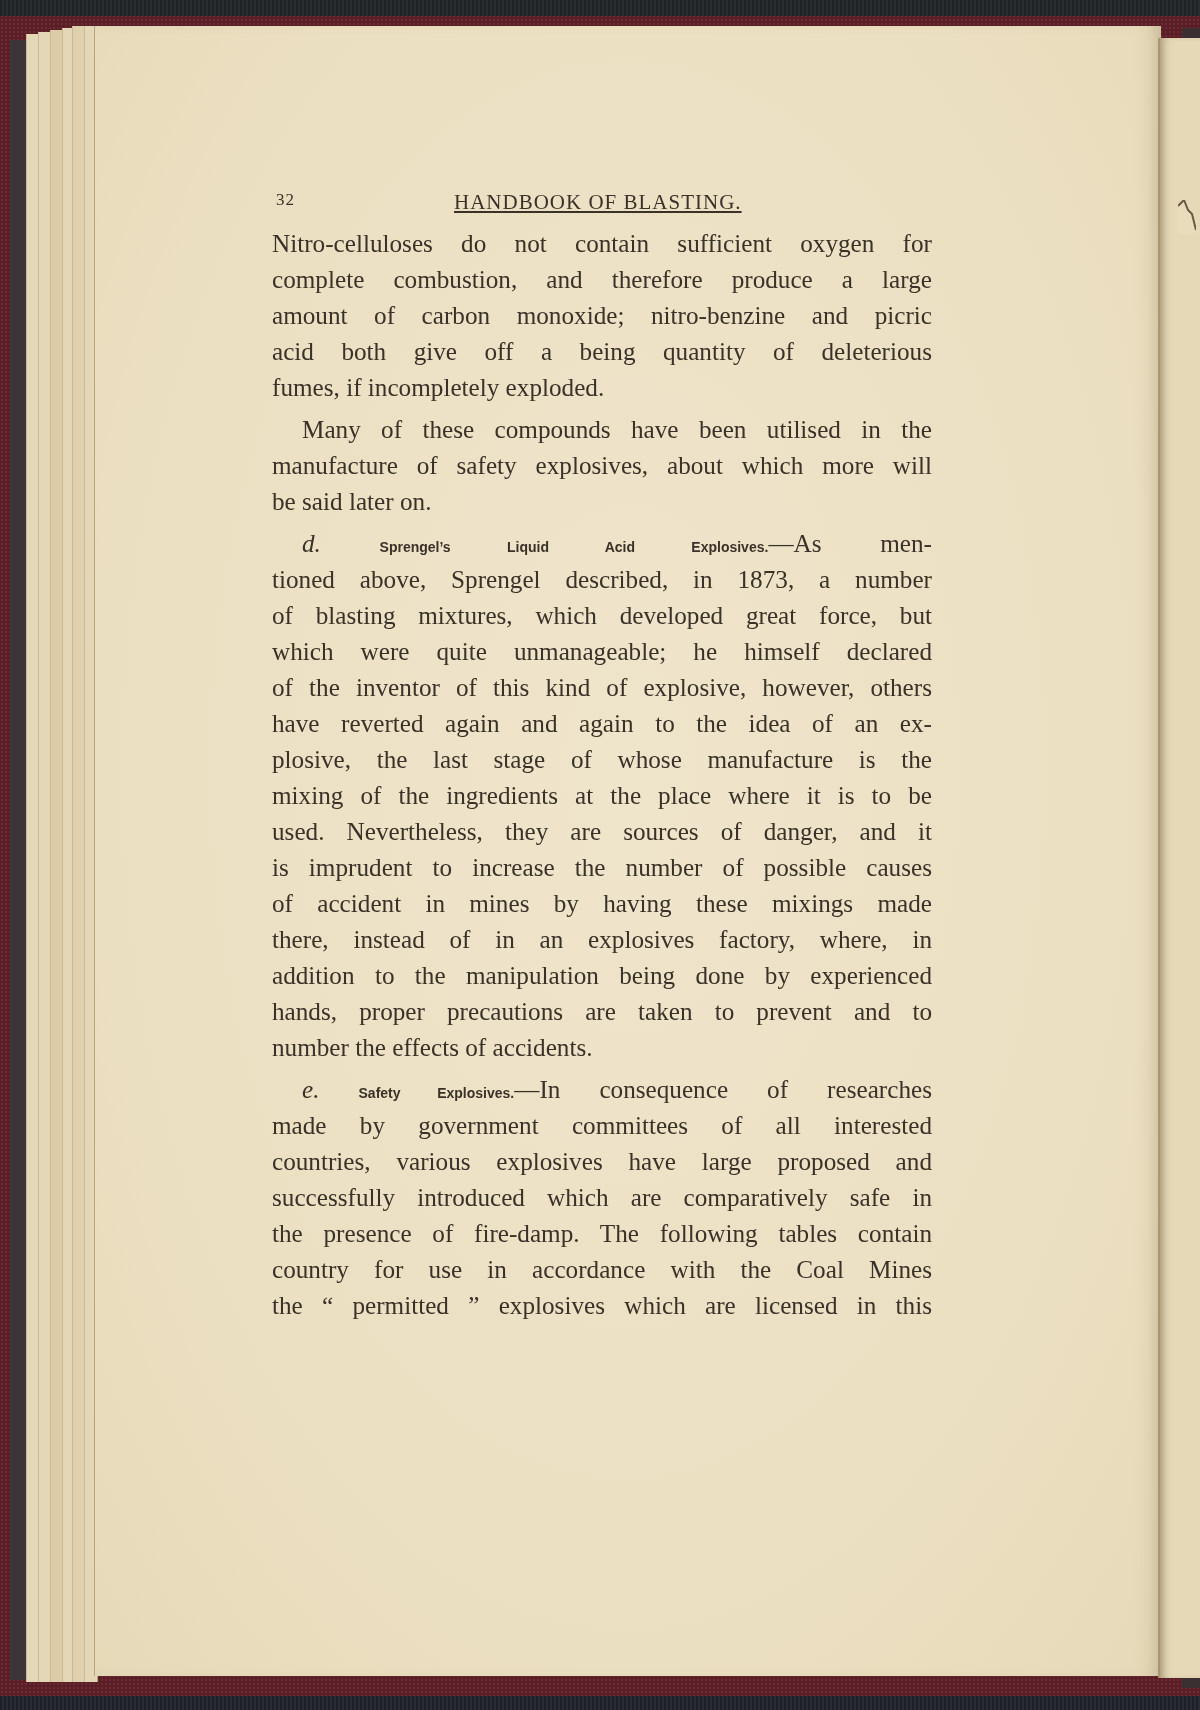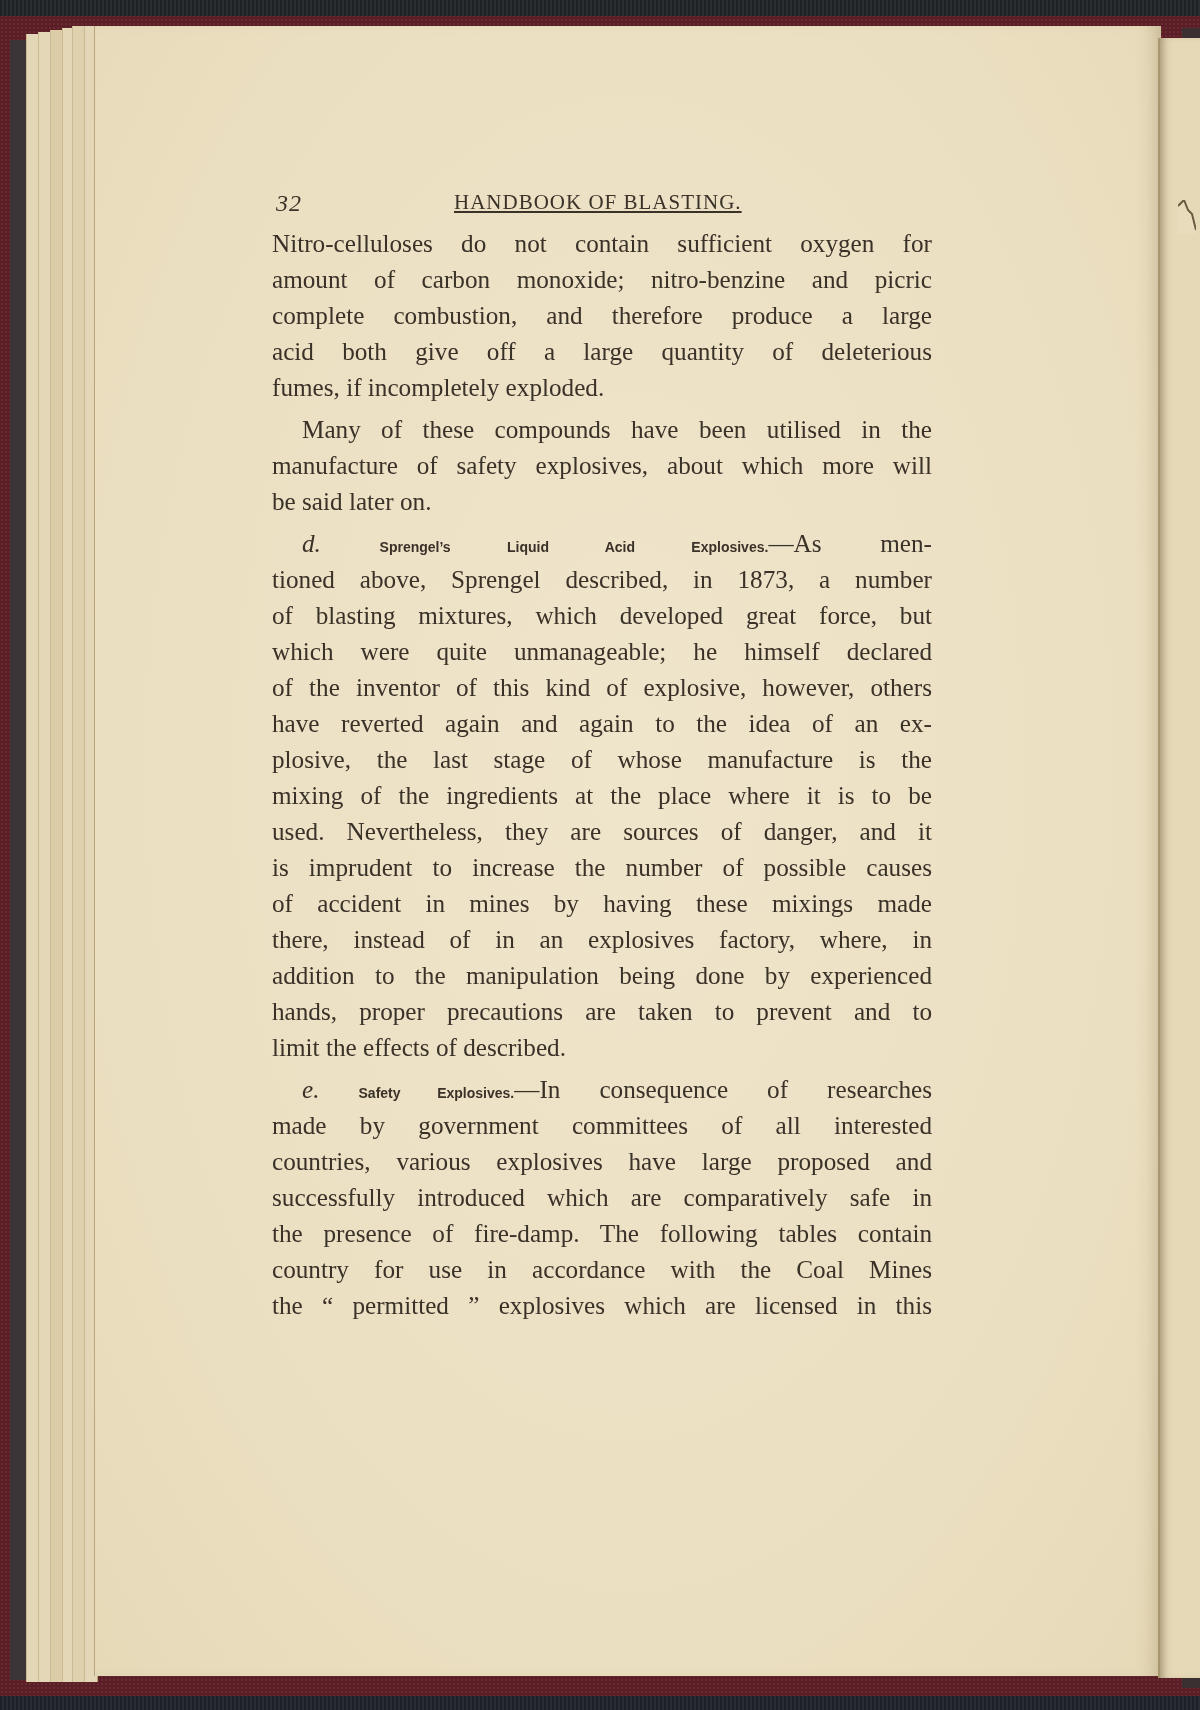--- a/index.html
+++ b/index.html
@@ -63,21 +63,21 @@
 
   
   .text-block {
     position: absolute; left: 272px; top: 186px; width: 660px;
     color: #3a3128;
     font-size: 25.2px;
   }
   .running-head {
     position: relative; height: 40px; font-size: 21px; letter-spacing: 1px;
   }
-  .folio { position: absolute; left: 4px; top: 4px; font-size: 24px; font-style: italic; }
+  .folio { position: absolute; left: 4px; top: 4px; font-size: 17px; }
   .title { position: absolute; left: 182px; top: 4px; text-decoration: underline; }
   .line {
     display: block; height: 36px; line-height: 36px; white-space: nowrap;
     text-align: justify; text-align-last: justify;
   }
   .line.last { text-align-last: left; }
   .line.indent { padding-left: 30px; }
   .sec-letter { font-style: italic; }
   .sec-head { font-family: "Liberation Sans", "DejaVu Sans", sans-serif; font-weight: bold; font-size: 14px; }
   .para-gap { height: 6px; }
@@ -106,23 +106,23 @@
 </svg>
 
 <div class="text-block">
   <div class="running-head">
     <span class="folio">32</span>
     <span class="title">HANDBOOK OF BLASTING.</span>
   </div>
 
   <div class="paragraph">
     <span class="line">Nitro-celluloses do not contain sufficient oxygen for</span>
+    <span class="line">complete combustion, and therefore produce a large</span>
     <span class="line">amount of carbon monoxide; nitro-benzine and picric</span>
-    <span class="line">complete combustion, and therefore produce a large</span>
-    <span class="line">acid both give off a large quantity of deleterious</span>
+    <span class="line">acid both give off a being quantity of deleterious</span>
     <span class="line last">fumes, if incompletely exploded.</span>
   </div>
   <div class="para-gap"></div>
 
   <div class="paragraph">
     <span class="line indent">Many of these compounds have been utilised in the</span>
     <span class="line">manufacture of safety explosives, about which more will</span>
     <span class="line last">be said later on.</span>
   </div>
   <div class="para-gap"></div>
@@ -135,21 +135,21 @@
     <span class="line">of the inventor of this kind of explosive, however, others</span>
     <span class="line">have reverted again and again to the idea of an ex-</span>
     <span class="line">plosive, the last stage of whose manufacture is the</span>
     <span class="line">mixing of the ingredients at the place where it is to be</span>
     <span class="line">used. Nevertheless, they are sources of danger, and it</span>
     <span class="line">is imprudent to increase the number of possible causes</span>
     <span class="line">of accident in mines by having these mixings made</span>
     <span class="line">there, instead of in an explosives factory, where, in</span>
     <span class="line">addition to the manipulation being done by experienced</span>
     <span class="line">hands, proper precautions are taken to prevent and to</span>
-    <span class="line last">limit the effects of described.</span>
+    <span class="line last">number the effects of accidents.</span>
   </div>
   <div class="para-gap"></div>
 
   <div class="paragraph">
     <span class="line indent"><span class="sec-letter">e.</span> <span class="sec-head">Safety Explosives.</span><span>—In consequence of researches</span></span>
     <span class="line">made by government committees of all interested</span>
     <span class="line">countries, various explosives have large proposed and</span>
     <span class="line">successfully introduced which are comparatively safe in</span>
     <span class="line">the presence of fire-damp. The following tables contain</span>
     <span class="line">country for use in accordance with the Coal Mines</span>

